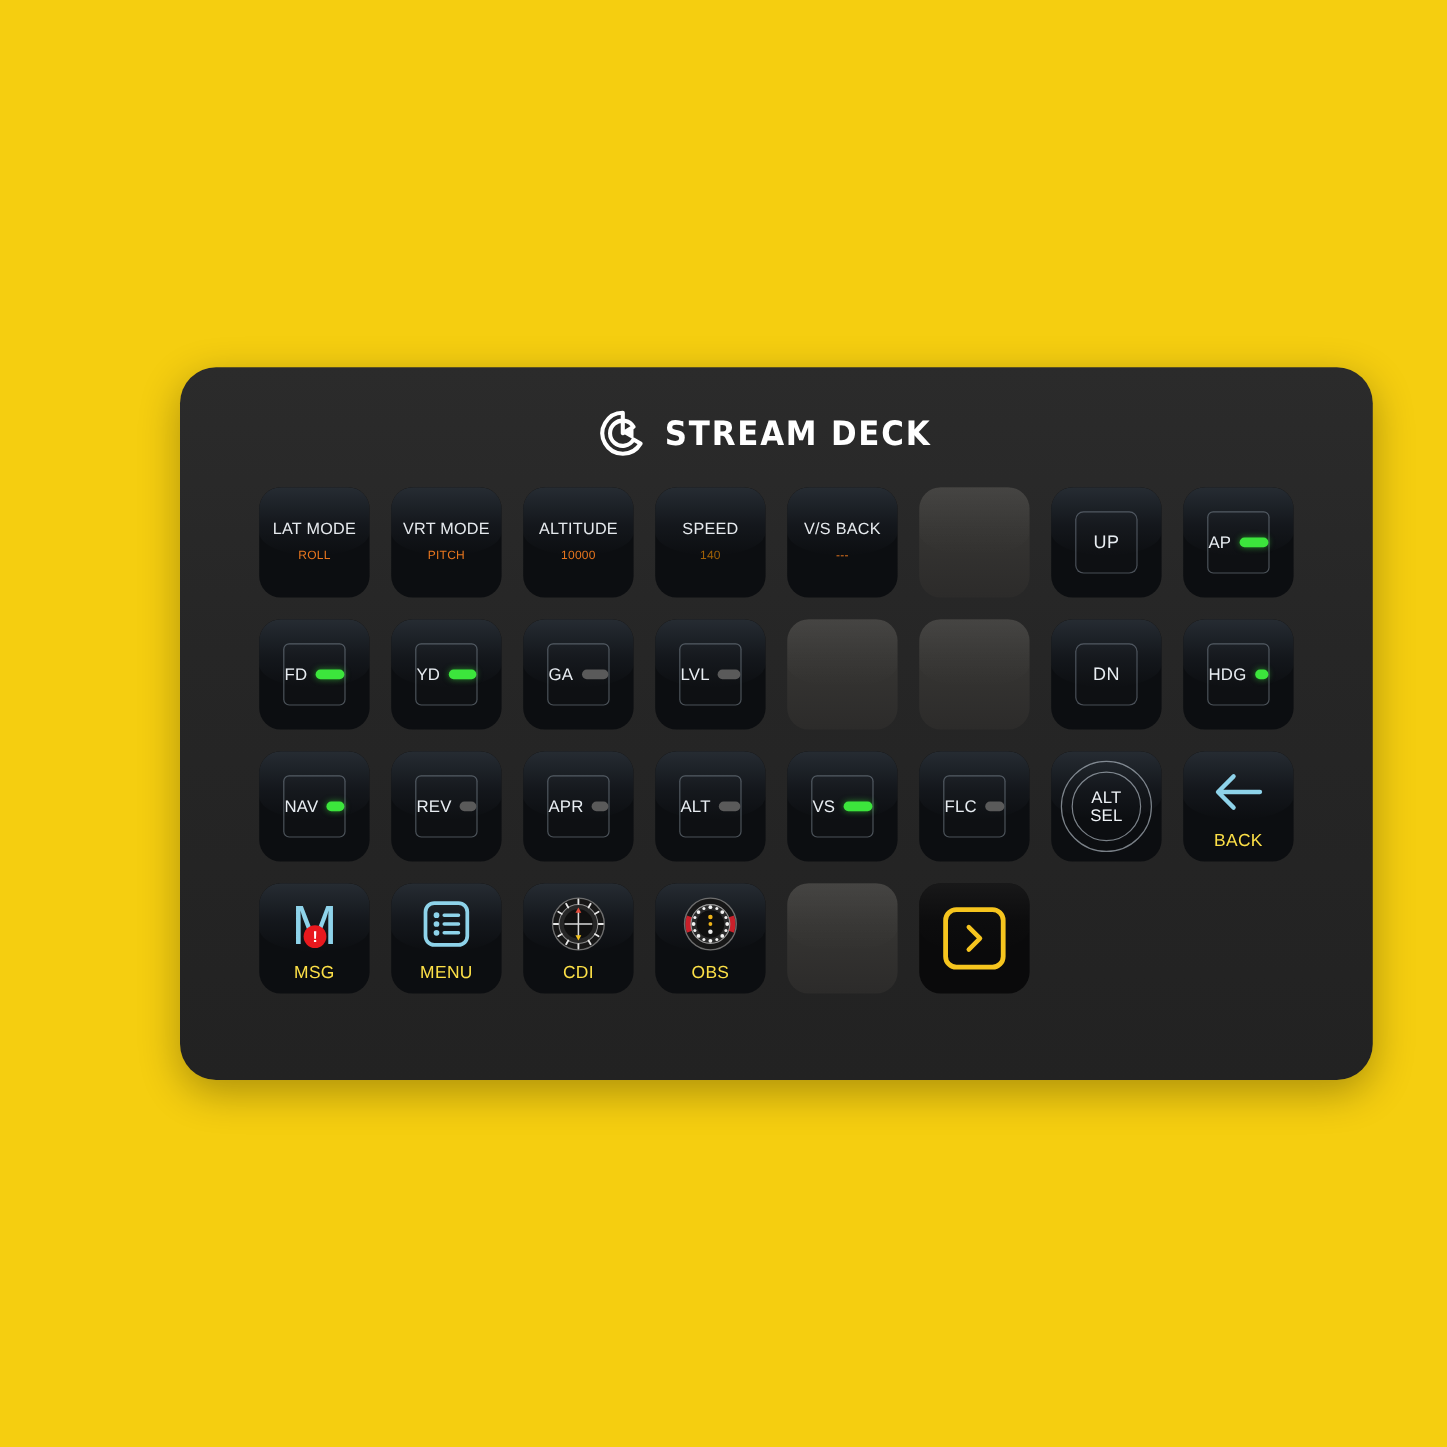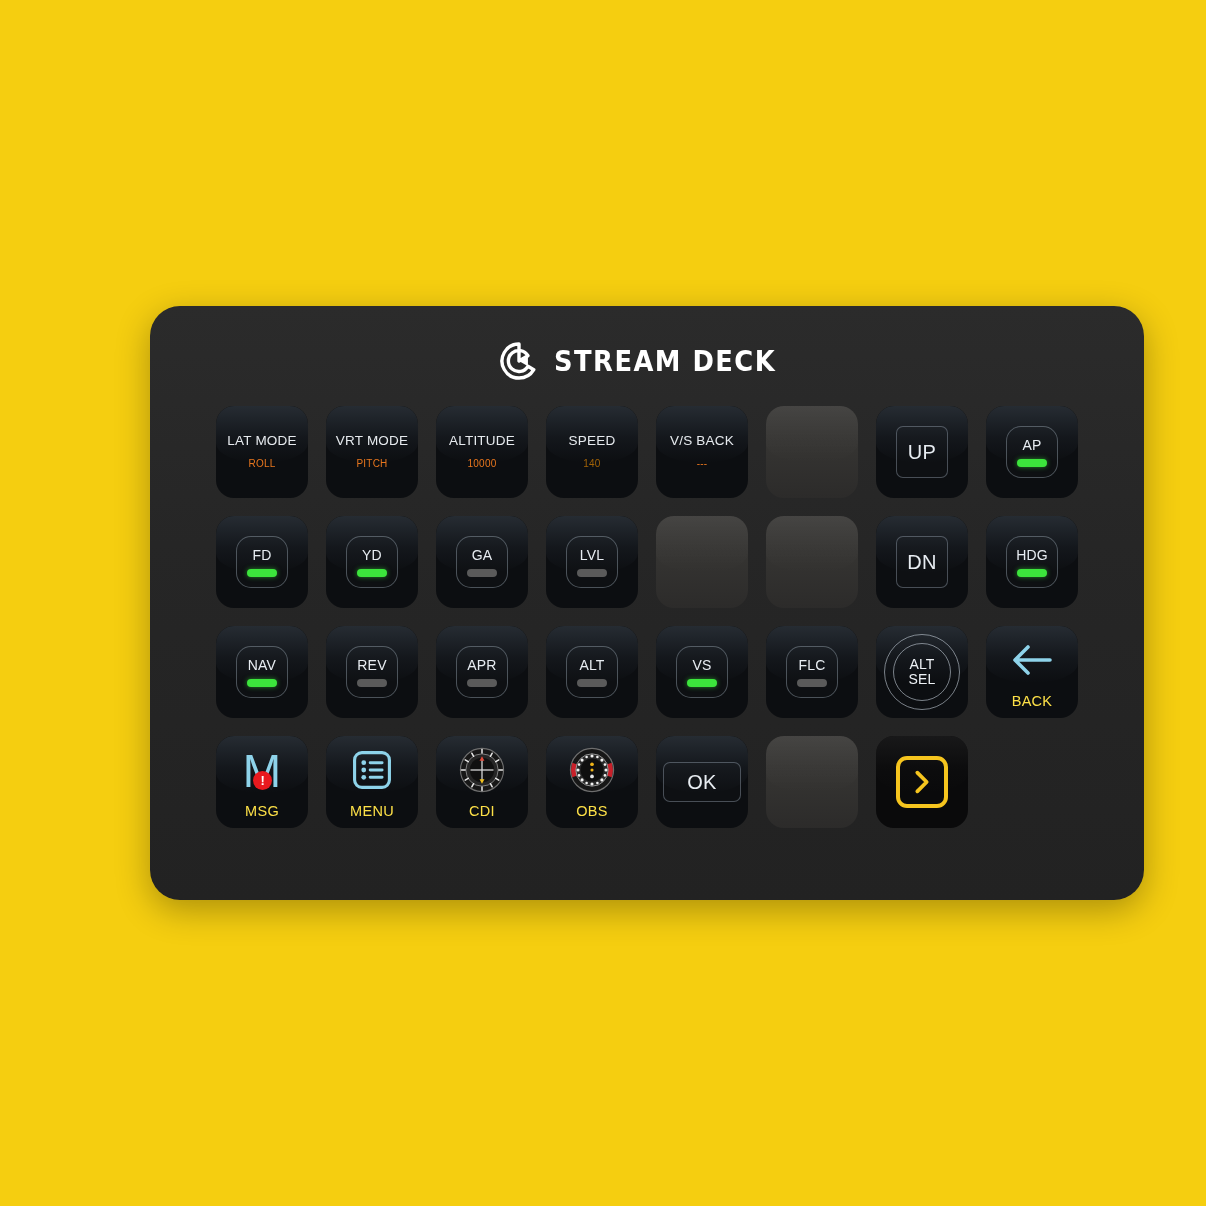--- a/index.html
+++ b/index.html
@@ -86,37 +86,37 @@
     margin-top:-2px;
   }
   .st-value {
     font-size:10px; margin-top:10px; letter-spacing:.2px;
   }
 
   
   .ann {
     width:52px; height:52px;
     border:1px solid rgba(168,182,196,.40);
-    border-radius:15px;
-    display:flex; flex-direction:column;
+    border-radius:5px;
+    display:flex; flex-direction:row;
     align-items:center; justify-content:center;
     gap:7px;
     background:rgba(255,255,255,.012);
   }
   .ann-label { color:#e8edf2; font-size:14px; letter-spacing:.2px; line-height:1; }
   .pill { width:30px; height:8px; border-radius:5px; }
   .pill.on  { background:#3ce53c; box-shadow:0 0 5px rgba(60,229,60,.55); }
   .pill.off { background:#5a5a5a; }
 
   
   .plainbox {
     border:1px solid rgba(168,182,196,.38);
     border-radius:7px;
     display:flex; align-items:center; justify-content:center;
-    color:#e8edf2; font-size:20px; letter-spacing:.3px;
+    color:#e8edf2; font-size:15px; letter-spacing:.3px;
     background:rgba(255,255,255,.012);
   }
   .plainbox.sq { width:52px; height:52px; }
   .plainbox.wide { width:78px; height:40px; }
 
   
   .ring-outer {
     width:76px; height:76px; border-radius:50%;
     border:1px solid rgba(195,205,215,.60);
     display:flex; align-items:center; justify-content:center;
@@ -421,25 +421,20 @@
                   <circle cx="24.5" cy="14" r="1.8"></circle>
     </g>
     <circle cx="32" cy="24" r="2.6" fill="#f0b418"></circle>
     <circle cx="32" cy="32" r="2.2" fill="#f0b418"></circle>
     <circle cx="32" cy="41" r="2.6" fill="#e8e8e8"></circle>
   </svg>
             </div>
             <div class="icon-caption">OBS</div>
           </div>
         </div>
-        <div class="key">
-          <div class="face">
-            <div class="plainbox wide">OK</div>
-          </div>
-        </div>
         <div class="key empty">
           <div class="face"></div>
         </div>
         <div class="key dark">
           <div class="face">
             <div class="chev-box">
               <svg id="ic-chevron" viewBox="0 0 32 32" width="30" height="30">
     <path d="M11 6 L21 16 L11 26" fill="none" stroke="#f6c51e" stroke-width="4" stroke-linecap="round" stroke-linejoin="round"></path>
   </svg>
             </div>

